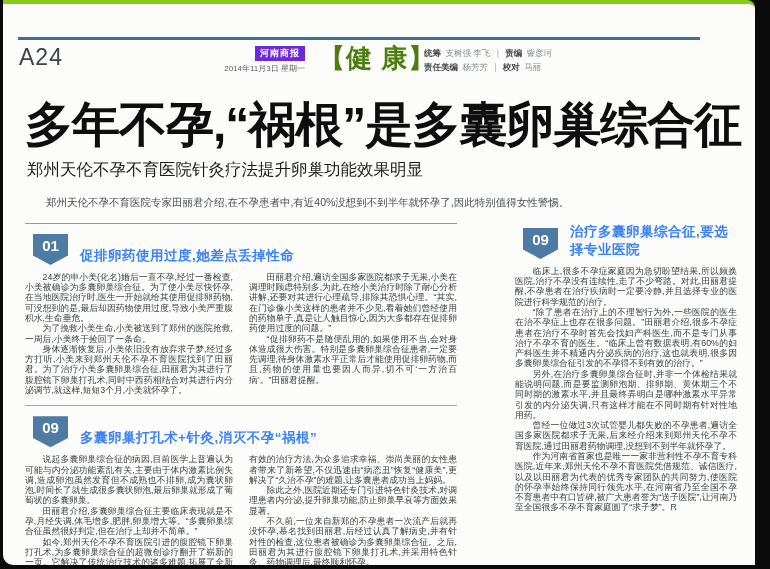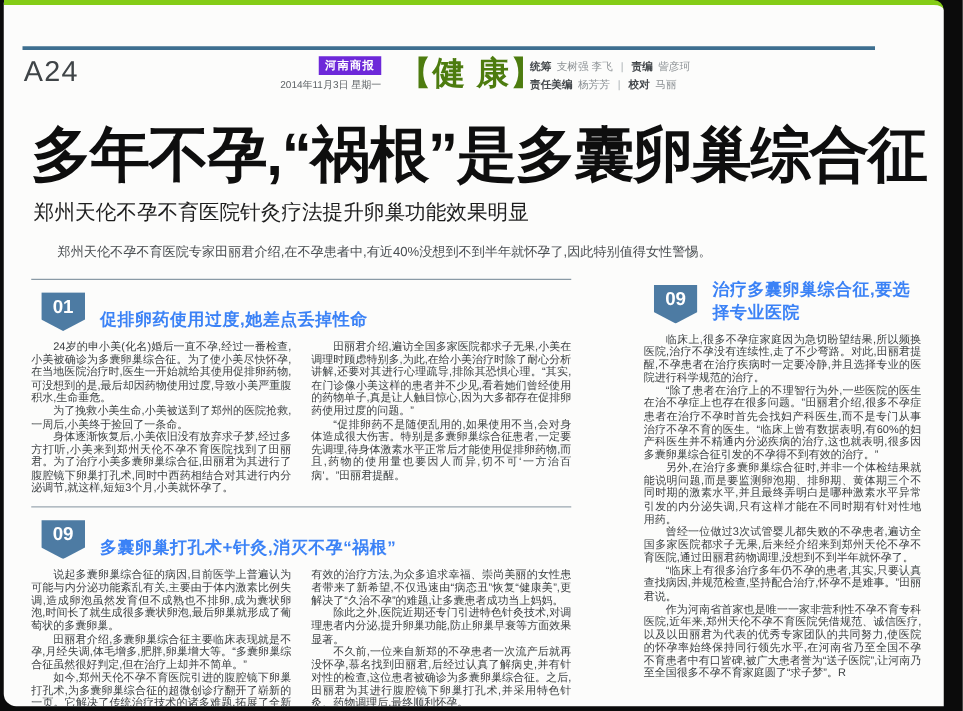--- a/index.html
+++ b/index.html
@@ -124,21 +124,20 @@
         <div class="sec">
           <div class="sec-head">
             <div class="badge">09</div>
             <div class="sec-title">治疗多囊卵巢综合征,要选择专业医院</div>
           </div>
           <div class="sec-body">
               <p class="para">临床上,很多不孕症家庭因为急切盼望结果,所以频换医院,治疗不孕没有连续性,走了不少弯路。对此,田丽君提醒,不孕患者在治疗疾病时一定要冷静,并且选择专业的医院进行科学规范的治疗。</p>
               <p class="para">“除了患者在治疗上的不理智行为外,一些医院的医生在治不孕症上也存在很多问题。”田丽君介绍,很多不孕症患者在治疗不孕时首先会找妇产科医生,而不是专门从事治疗不孕不育的医生。“临床上曾有数据表明,有60%的妇产科医生并不精通内分泌疾病的治疗,这也就表明,很多因多囊卵巢综合征引发的不孕得不到有效的治疗。”</p>
               <p class="para">另外,在治疗多囊卵巢综合征时,并非一个体检结果就能说明问题,而是要监测卵泡期、排卵期、黄体期三个不同时期的激素水平,并且最终弄明白是哪种激素水平异常引发的内分泌失调,只有这样才能在不同时期有针对性地用药。</p>
               <p class="para">曾经一位做过3次试管婴儿都失败的不孕患者,遍访全国多家医院都求子无果,后来经介绍来到郑州天伦不孕不育医院,通过田丽君药物调理,没想到不到半年就怀孕了。</p>
-              <p class="para">“临床上有很多治疗多年仍不孕的患者,其实,只要认真查找病因,并规范检查,坚持配合治疗,怀孕不是难事。”田丽君说。</p>
               <p class="para">作为河南省首家也是唯一一家非营利性不孕不育专科医院,近年来,郑州天伦不孕不育医院凭借规范、诚信医疗,以及以田丽君为代表的优秀专家团队的共同努力,使医院的怀孕率始终保持同行领先水平,在河南省乃至全国不孕不育患者中有口皆碑,被广大患者誉为“送子医院”,让河南乃至全国很多不孕不育家庭圆了“求子梦”。R</p>
             </div>
 
         </div>
       </div>
 
     </div>
   </div>
 
 </div>

